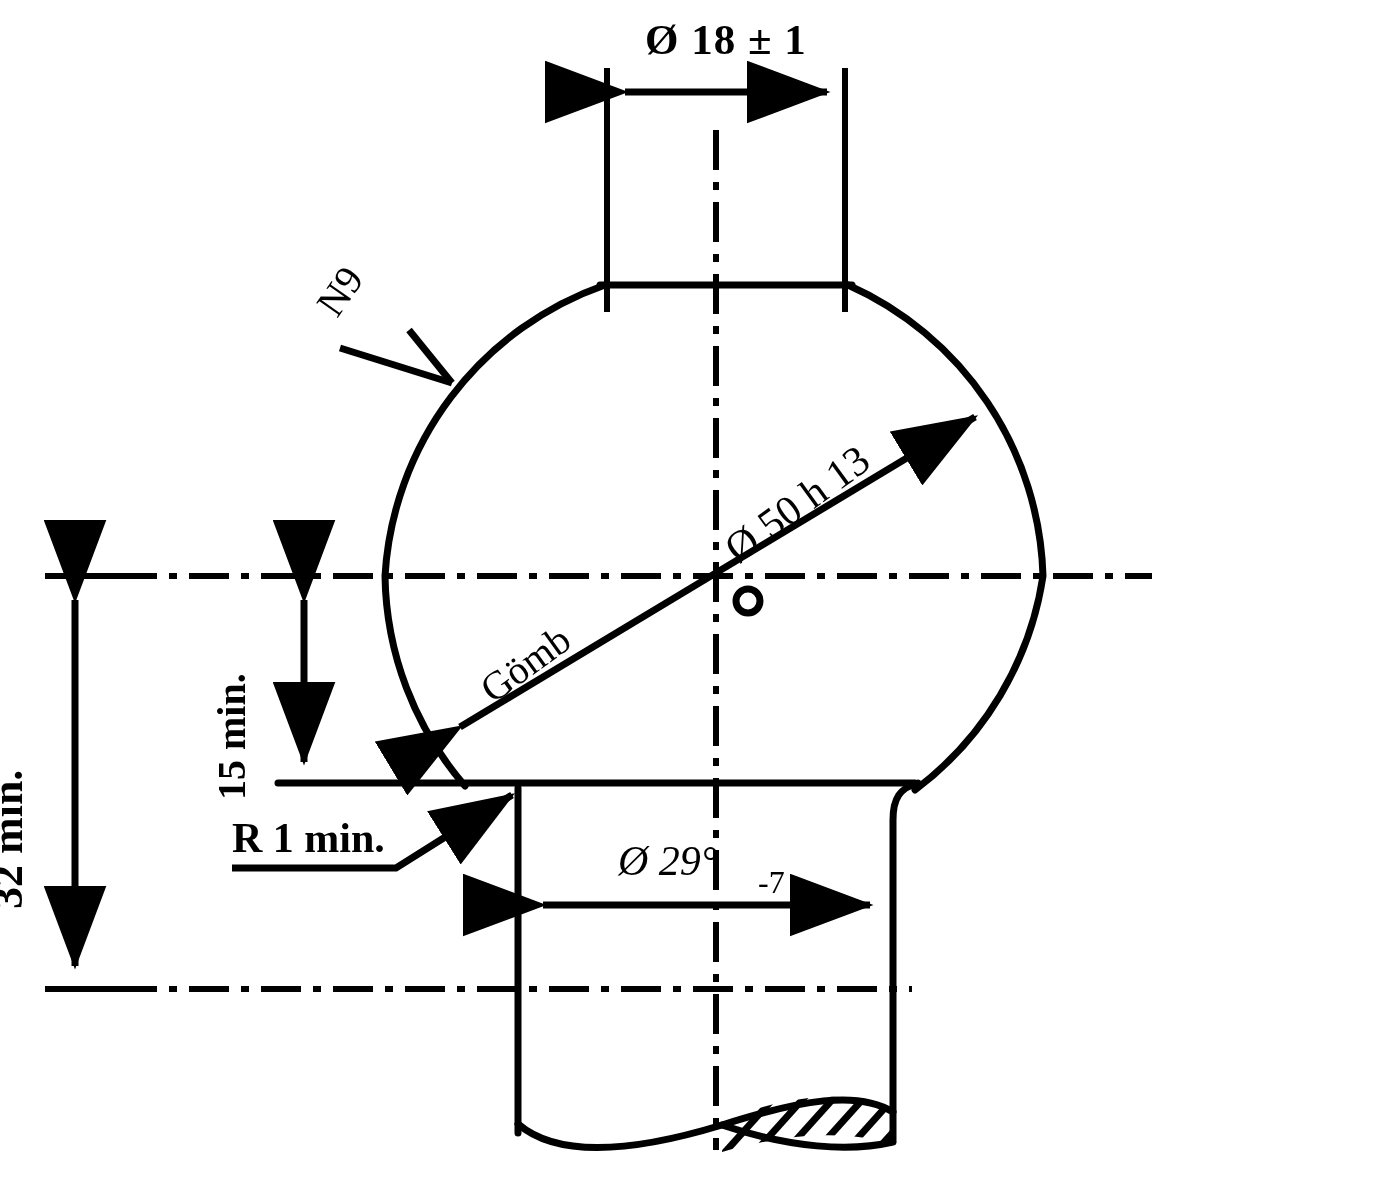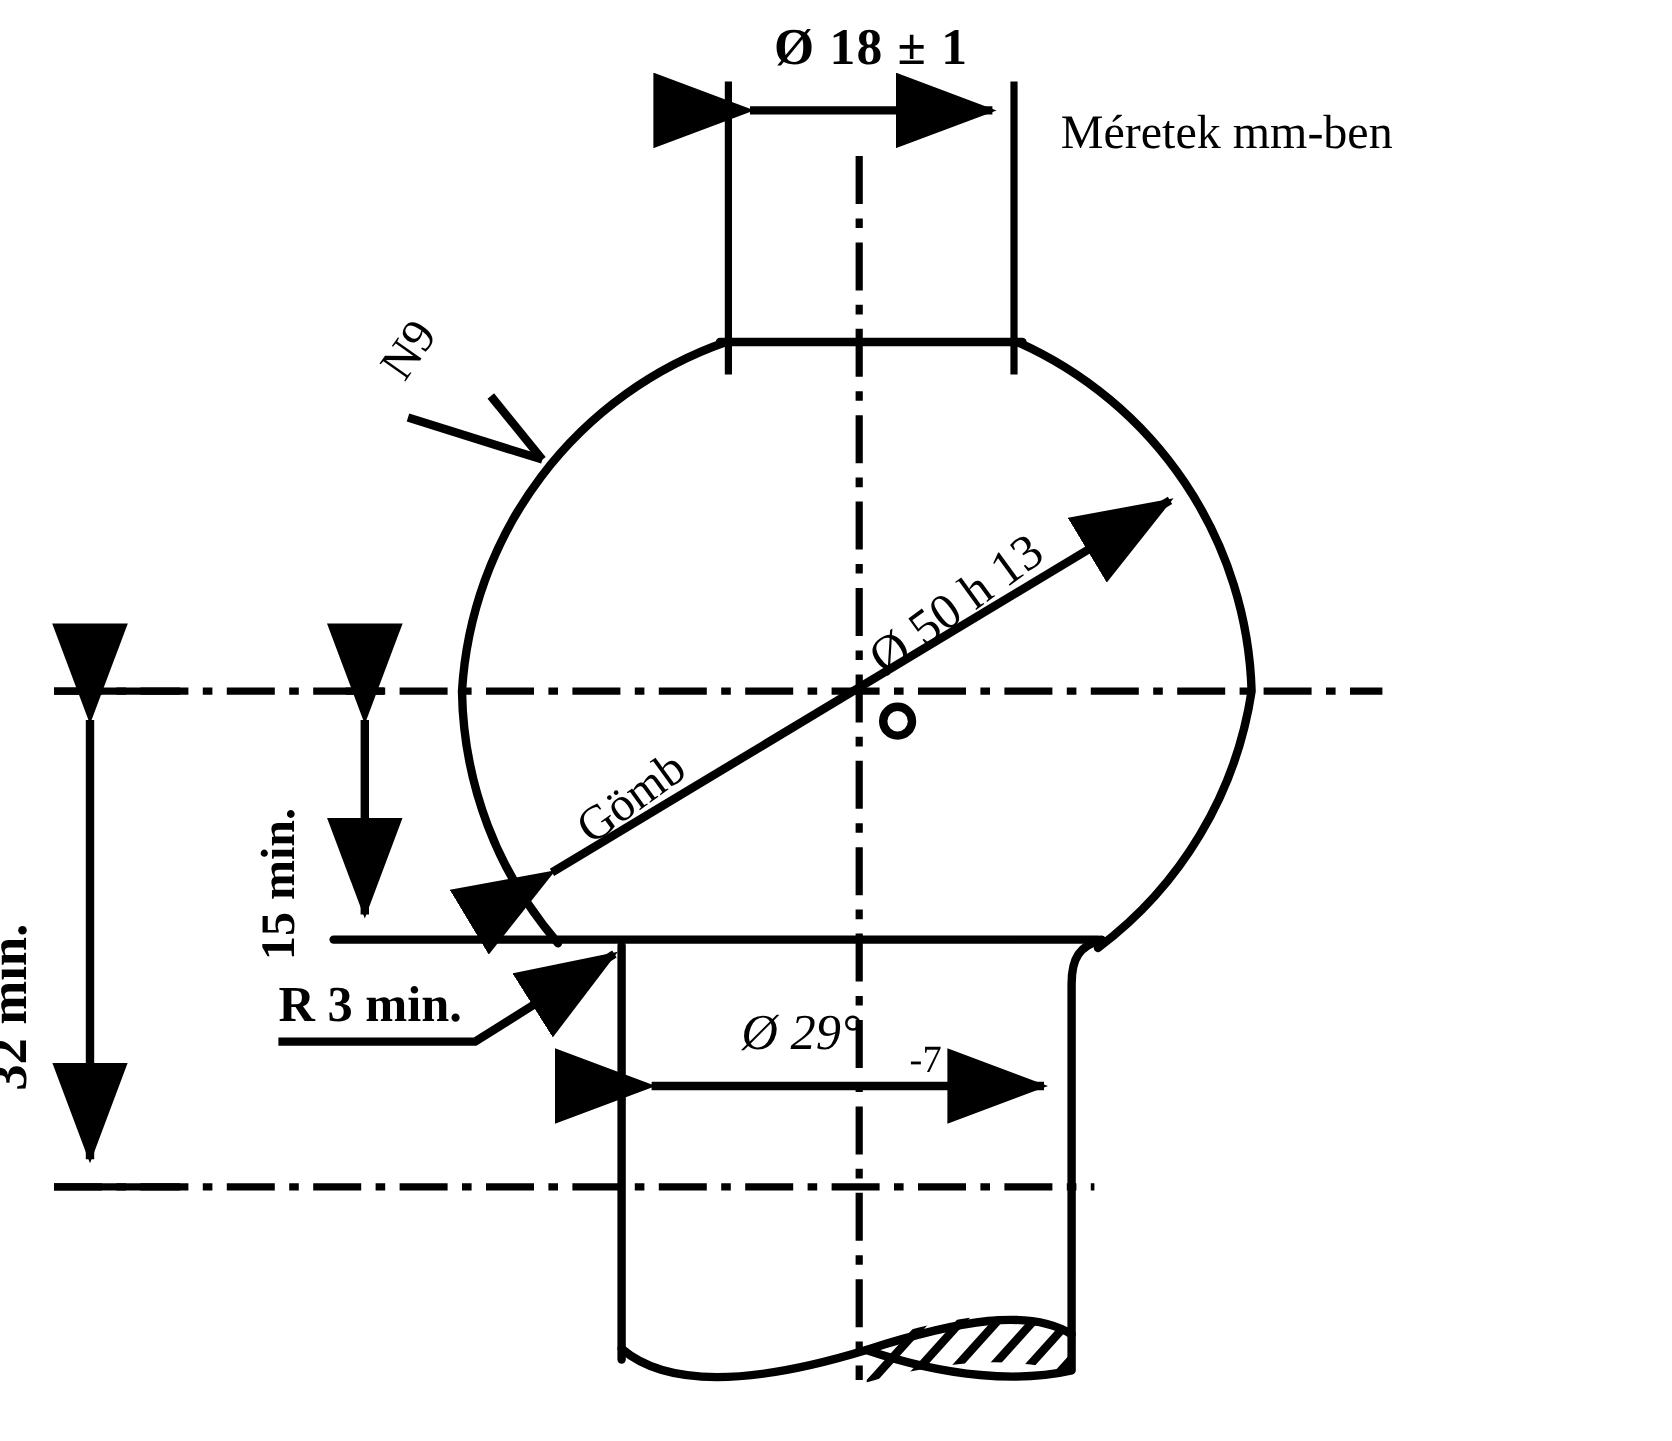--- a/index.html
+++ b/index.html
@@ -232,31 +232,30 @@
     <line class="ext-line" x1="45" y1="576" x2="150" y2="576"></line>
     <line class="ext-line" x1="45" y1="989" x2="150" y2="989"></line>
     <line class="dim-line" x1="75" y1="600" x2="75" y2="966" marker-start="url(#arrowFilled)" marker-end="url(#arrowFilled)"></line>
 
     <line class="dim-line" x1="543" y1="905" x2="870" y2="905" marker-start="url(#arrowFilled)" marker-end="url(#arrowFilled)"></line>
 
   </svg>
 
   <div class="dim-text" id="txt-dia18">Ø 18 ± 1</div>
 
-  <div class="dim-text" id="txt-note">Méretek mm-ben</div>
 
   <div class="dim-text" id="txt-n9">N9</div>
 
   <div class="dim-text" id="txt-sphere-dia">Ø 50 h 13</div>
 
   <div class="dim-text" id="txt-gomb">Gömb</div>
 
   <div class="dim-text" id="txt-15min">15 min.</div>
 
   <div class="dim-text" id="txt-32min">32 min.</div>
 
-  <div class="dim-text" id="txt-r3min">R 3 min.</div>
+  <div class="dim-text" id="txt-r3min">R 1 min.</div>
 
   <div class="dim-text" id="txt-dia29">Ø 29°</div>
 
   <div class="dim-text" id="txt-dia29-tol">-7</div>
 
 </div>
 
 </body></html>

